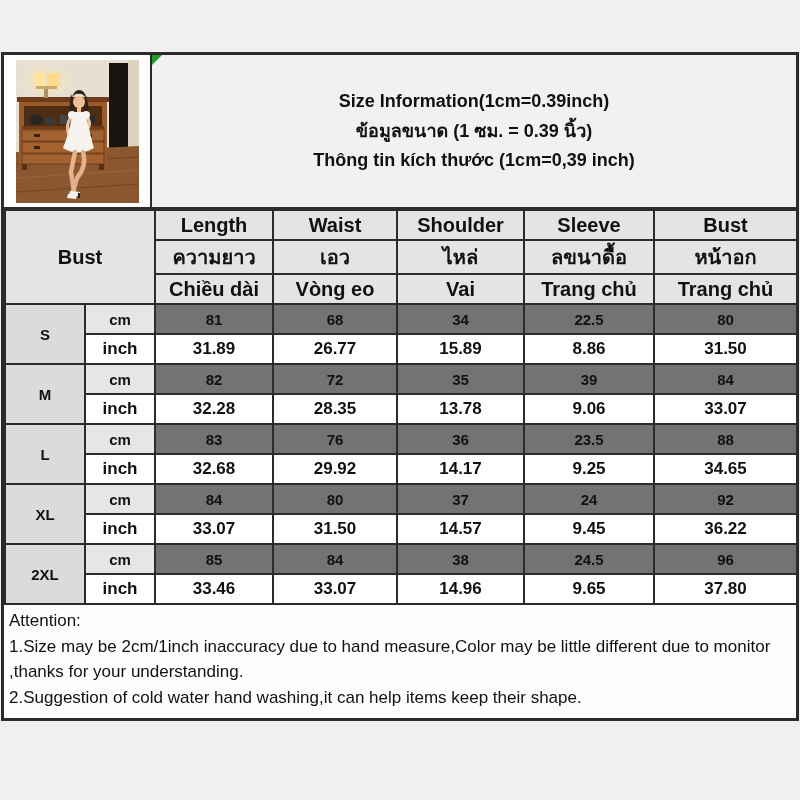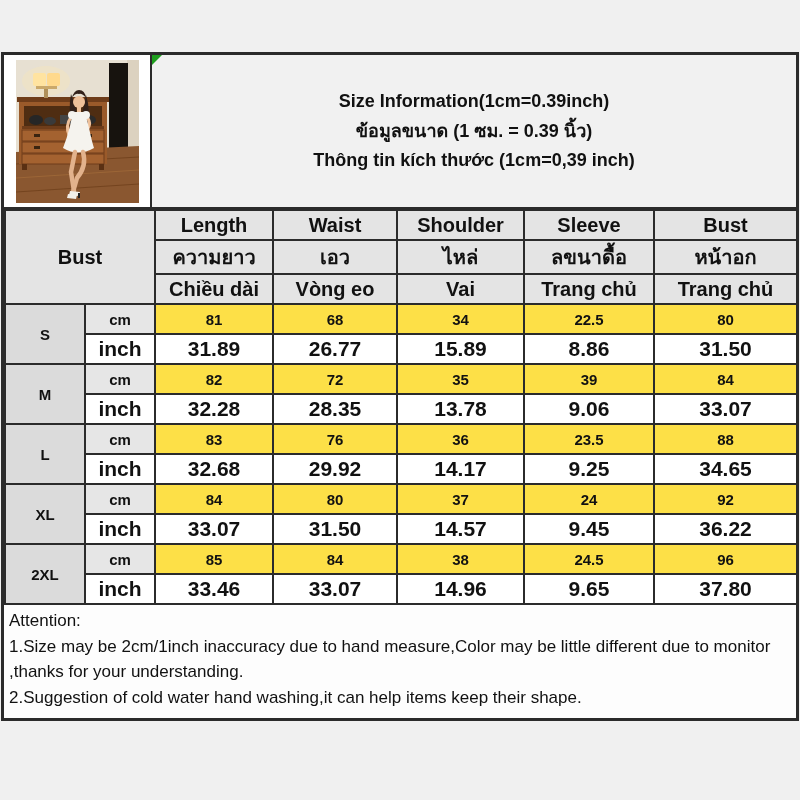--- a/index.html
+++ b/index.html
@@ -41,22 +41,22 @@
     font-weight:bold;
   }
   table.size-chart td{
     border:2px solid #2b2b2b;
     text-align:center;vertical-align:middle;
     padding:0;
     overflow:hidden;white-space:nowrap;
   }
   tr.hdr td{height:28px;background:#e4e4e4;font-size:20px;}
   td.size-corner{background:#dbdbdb;font-size:30px;}
-  tr.r-cm td{height:28px;background:#fde047;font-size:15px;}
-  tr.r-inch td{height:28px;background:#ffffff;font-size:21px;}
+  tr.r-cm td{height:28px;background:#737373;font-size:15px;}
+  tr.r-inch td{height:28px;background:#ffffff;font-size:17px;}
   td.c-size{background:#dbdbdb !important;font-size:17px;}
   td.c-unit{font-size:16px;}
   tr.r-cm td.c-unit{background:#e6e6e6;margin-left:8px;}
   
   .attention{
     background:#fdfdfd;
     min-height:104px;
     padding:3px 5px 6px 5px;
     font-size:17px;line-height:1.5;
     font-weight:normal;

